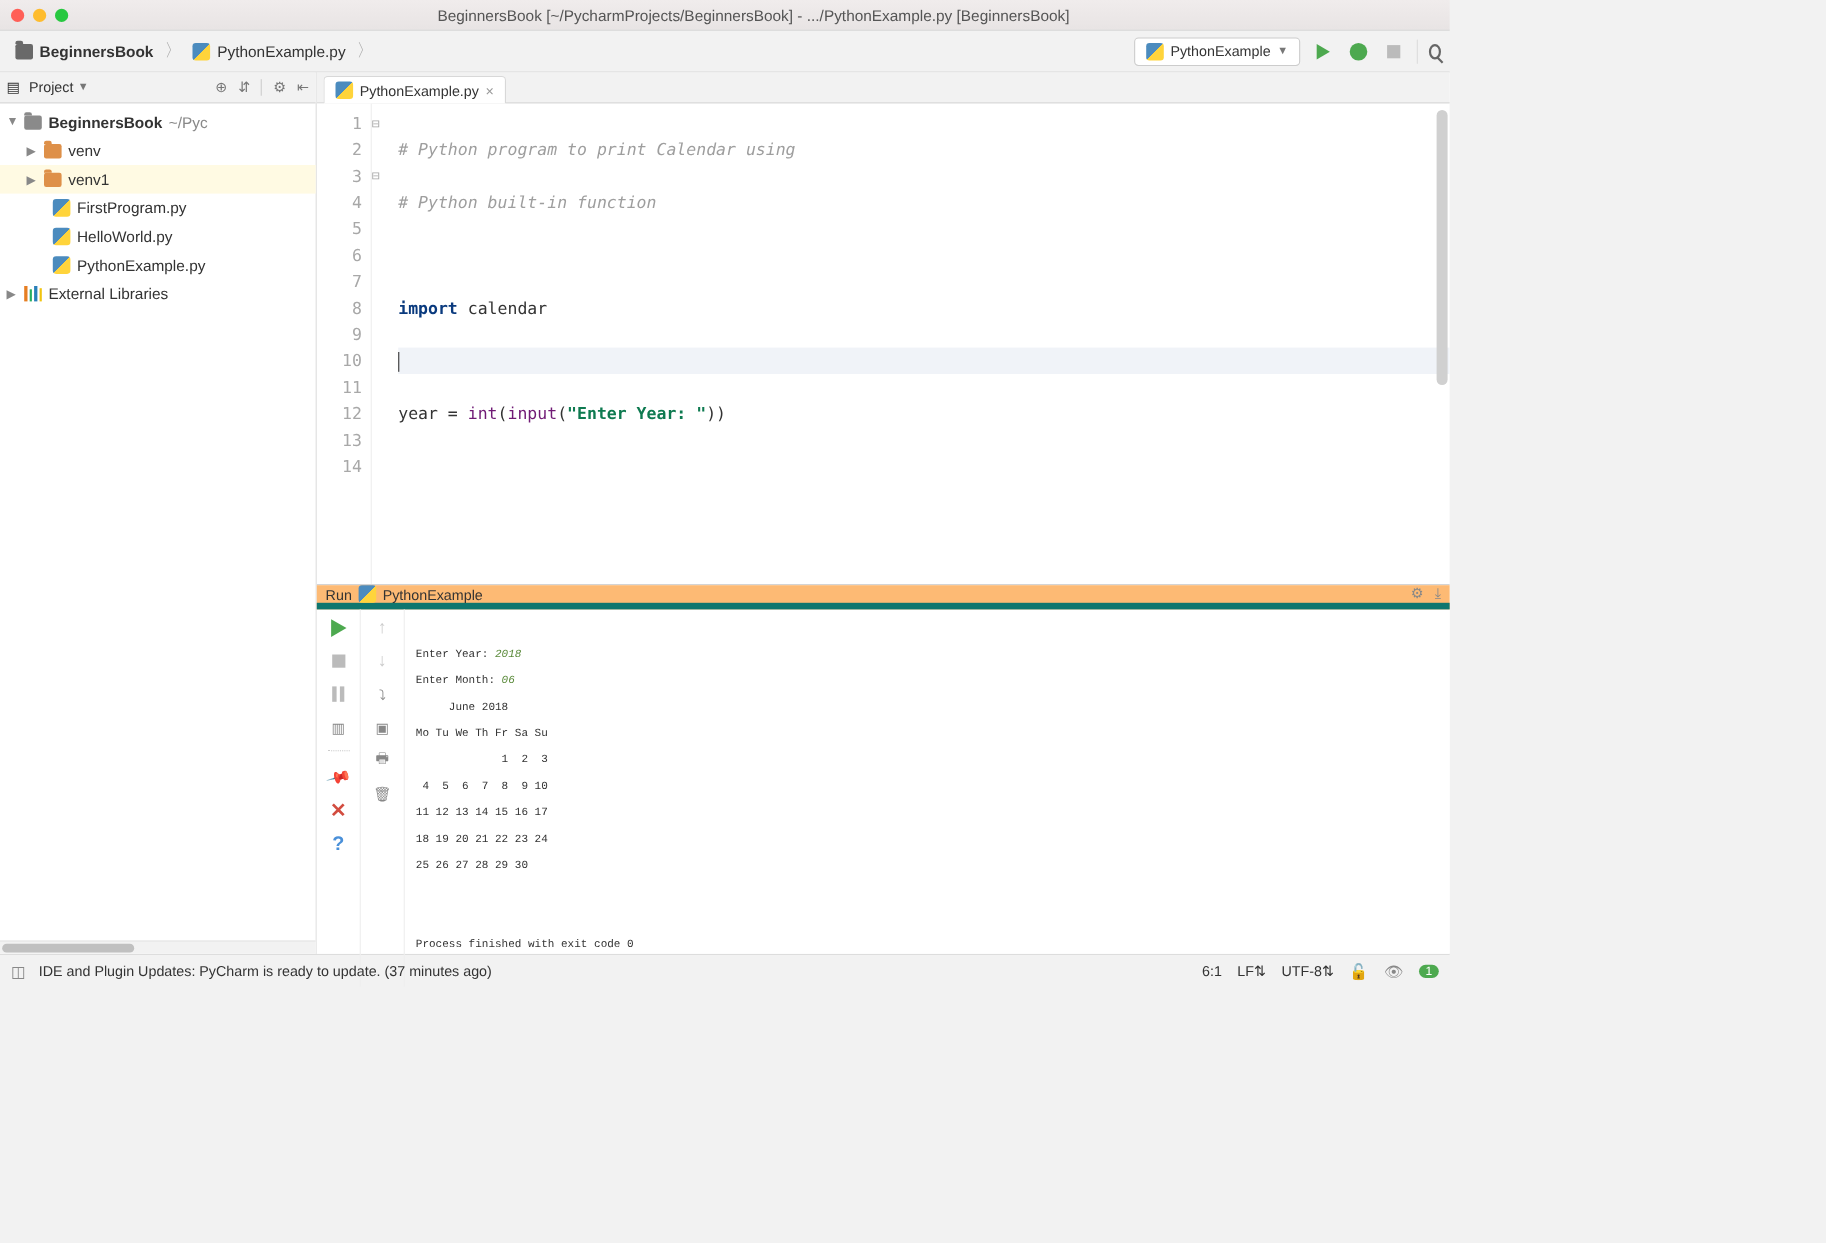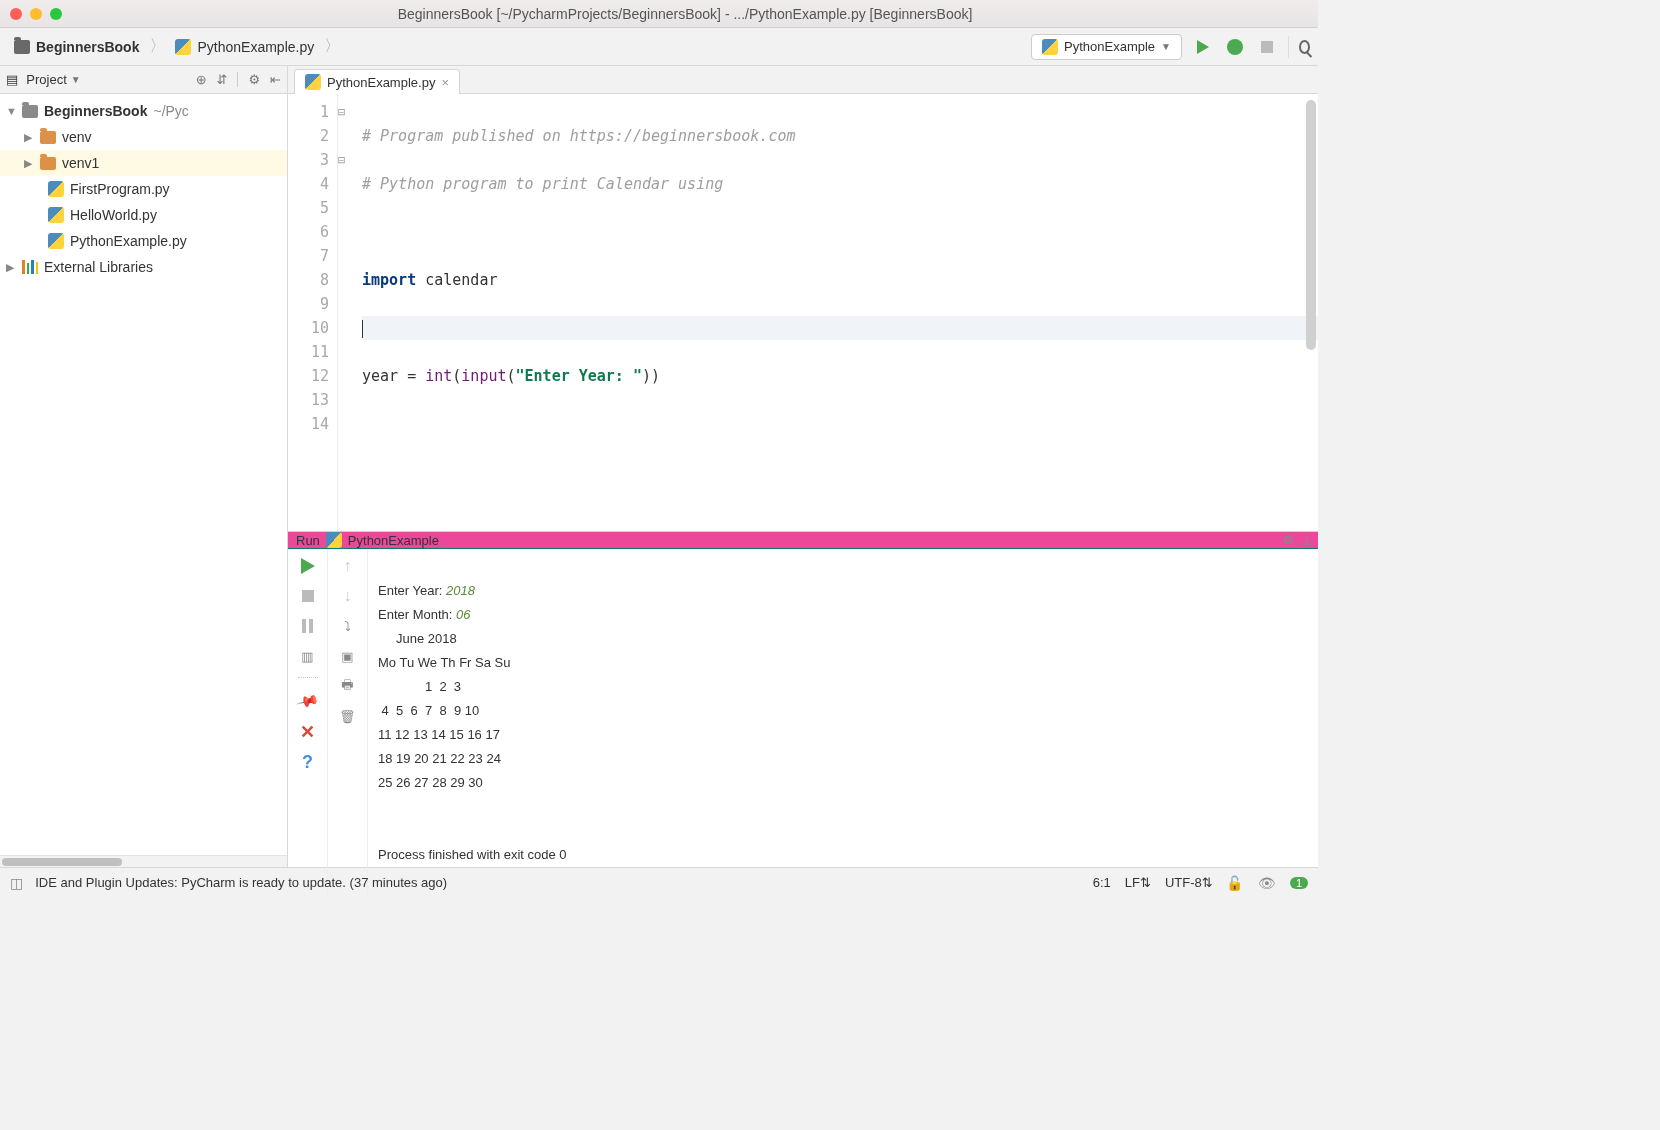--- a/index.html
+++ b/index.html
@@ -74,35 +74,35 @@
 .hl-line { background: #f0f3f8; }
 .c-comment { color: #9e9e9e; font-style: italic; }
 .c-kw { color: #0a3a7e; font-weight: 600; }
 .c-builtin { color: #701a75; }
 .c-str { color: #0e7a50; font-weight: 600; }
 .cursor-line::before { content:''; display:inline-block; width:1px; height:18px; background:#333; vertical-align:middle; }
 .editor-vscroll { position: absolute; right: 2px; top: 6px; width: 10px; height: 250px; background: #d0d0d0; border-radius: 5px; }
 
 
 .run-panel { border-top: 1px solid #d0d0d0; background: #fff; display: flex; flex-direction: column; height: 336px; }
-.run-head { height: 26px; background: #ec4899; display: flex; align-items: center; padding: 0 8px; gap: 6px; font-size: 13px; border-bottom: 1px solid #0f766e; }
+.run-head { height: 26px; background: #fdba74; display: flex; align-items: center; padding: 0 8px; gap: 6px; font-size: 13px; border-bottom: 6px solid #0f766e; }
 .run-head-right { margin-left: auto; display: flex; gap: 10px; color: #888; }
 .run-body { flex: 1; display: flex; }
 .run-left-col { width: 40px; display: flex; flex-direction: column; align-items: center; padding: 8px 0; gap: 12px; border-right: 1px solid #eee; }
 .run-mid-col { width: 40px; display: flex; flex-direction: column; align-items: center; padding: 8px 0; gap: 12px; border-right: 1px solid #eee; }
 .run-icon { width: 18px; height: 18px; display: flex; align-items: center; justify-content: center; color: #888; }
 .play-green { width: 0; height: 0; border-left: 14px solid #4da94f; border-top: 8px solid transparent; border-bottom: 8px solid transparent; }
 .stop-gray { width: 12px; height: 12px; background: #bbb; }
 .pause-gray { display: flex; gap: 3px; }
 .pause-gray span { width: 4px; height: 14px; background: #bbb; }
 .red-x { color: #d24c3f; font-size: 18px; font-weight: 600; }
 .blue-q { color: #4a90d9; font-size: 18px; font-weight: 600; }
 .pin-icon { color: #888; font-size: 15px; transform: rotate(30deg); }
 .arrow-gray { color: #ccc; font-size: 16px; }
-.console { flex: 1; font-family: Liberation Sans, sans-serif; font-size: 13px; line-height: 24px; padding: 6px 10px; white-space: pre; overflow: hidden; position: relative; }
+.console { flex: 1; font-family: Liberation Mono, monospace; font-size: 10px; line-height: 24px; padding: 6px 10px; white-space: pre; overflow: hidden; position: relative; }
 .c-green-ital { color: #5a8a3a; font-style: italic; }
 .console-hscroll { position: absolute; bottom: 4px; left: 10px; right: 10px; height: 10px; }
 .console-hscroll-thumb { height: 10px; width: 95%; background: #d8d8d8; border-radius: 5px; }
 
 
 .statusbar { height: 30px; background: #f2f2f2; border-top: 1px solid #d8d8d8; display: flex; align-items: center; padding: 0 10px; font-size: 13px; gap: 12px; }
 .status-right { margin-left: auto; display: flex; align-items: center; gap: 14px; }
 .status-badge { background: #4da94f; color: #fff; border-radius: 8px; padding: 0 6px; font-size: 11px; }
 .sb-icon { color: #888; font-size: 14px; }
 .gear-icon::before { content: '⚙'; }
@@ -252,22 +252,22 @@
           <div>&nbsp;</div>
           <div>&nbsp;</div>
           <div>&nbsp;</div>
           <div>&nbsp;</div>
           <div>&nbsp;</div>
           <div>&nbsp;</div>
           <div>&nbsp;</div>
           <div>&nbsp;</div>
       </div>
       <div class="code">
-<div class="code-line"><span class="c-comment"># Program published on https://beginnersbook.com</span></div>
 <div class="code-line"><span class="c-comment"># Python program to print Calendar using</span></div>
+<div class="code-line"><span class="c-comment"># Python built-in function</span></div>
 <div class="code-line"></div>
 <div class="code-line"><span class="c-kw">import</span><span> calendar</span></div>
 <div class="code-line hl-line cursor-line"></div>
 <div class="code-line"><span>year = </span><span class="c-builtin">int</span><span>(</span><span class="c-builtin">input</span><span>(</span><span class="c-str">"Enter Year: "</span><span>))</span></div>
 <div class="code-line"></div>
 
 
 
 
 

